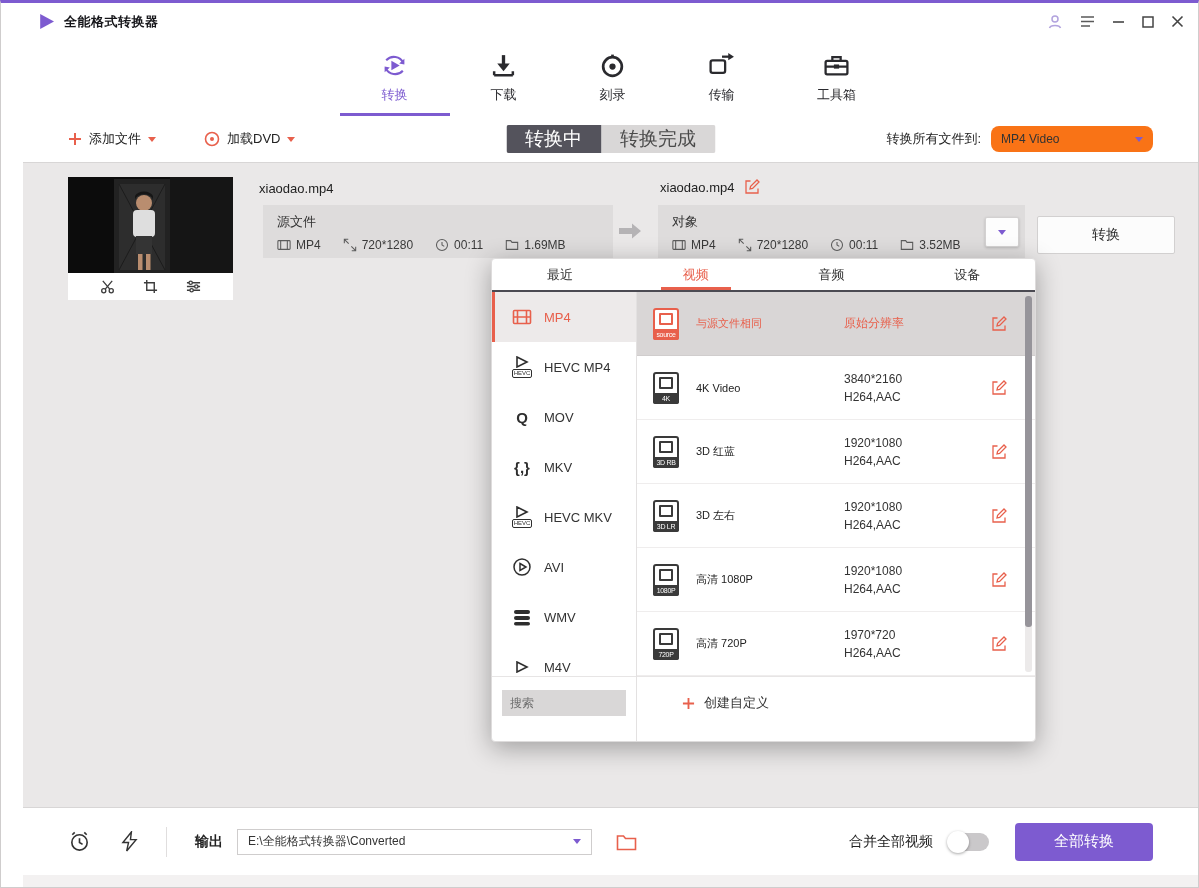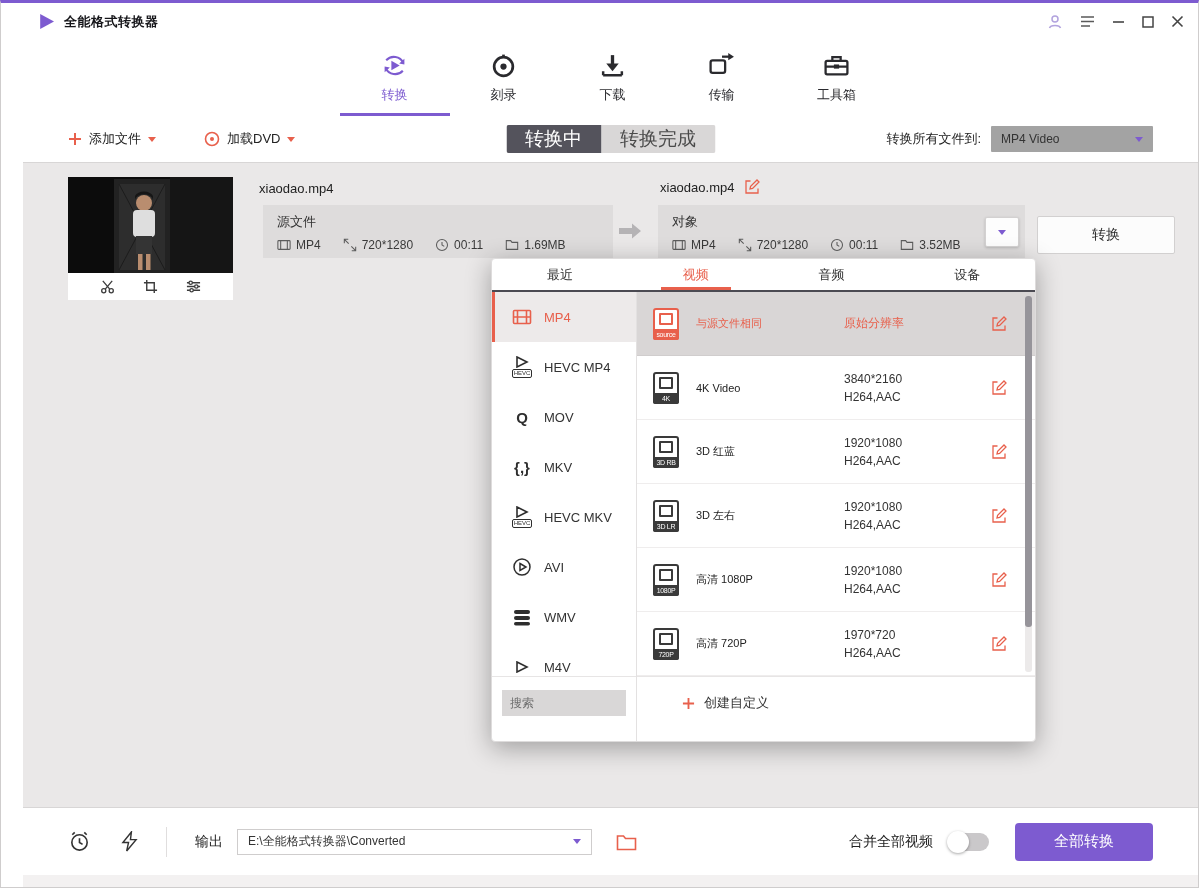--- a/index.html
+++ b/index.html
@@ -30,22 +30,22 @@
   .tb-group { display:flex; align-items:center; gap:7px; font-size:13px; color:#222; cursor:pointer; }
   .tb-group + .tb-group { margin-left:48px; }
   .caret { width:0; height:0; border-left:4px solid transparent; border-right:4px solid transparent; border-top:5px solid currentColor; display:inline-block; }
   .caret.orange { color:#e8604c; }
   .caret.purple { color:#7d5bd0; }
   .seg { position:absolute; left:50%; transform:translateX(-50%); display:flex; height:28px; border-radius:2px; overflow:hidden; }
   .seg-tab { display:flex; align-items:center; padding:0 19px; font-size:19px; cursor:pointer; }
   .seg-tab.active { background:#54535c; color:#fff; }
   .seg-tab.idle { background:#d9d7d7; color:#4a4a4a; }
   .convert-to { margin-left:auto; display:flex; align-items:center; gap:10px; font-size:13px; color:#222; }
-  .dd-lavender { width:162px; height:26px; background:#a3a3a3; display:flex; align-items:center; justify-content:space-between;
-                 padding:0 10px; font-size:12px; color:#333; border-radius:1px; cursor:pointer; }
+  .dd-lavender { width:162px; height:26px; background:#f97316; display:flex; align-items:center; justify-content:space-between;
+                 padding:0 10px; font-size:12px; color:#333; border-radius:8px; cursor:pointer; }
 
   
   .content { flex:1; background:#eae8e8; position:relative; }
 
   .thumb-block { position:absolute; left:45px; top:14px; width:165px; }
   .thumb-img { width:165px; height:96px; display:block; }
   .thumb-tools { height:27px; background:#fff; display:flex; align-items:center; justify-content:space-around; padding:0 18px; }
   .thumb-tools svg { width:15px; height:15px; color:#3c3c3c; cursor:pointer; }
 
   .file-name { position:absolute; top:18px; font-size:13px; color:#222; }
@@ -107,21 +107,21 @@
   .preset-row .edit-ic { margin-left:auto; }
   .preset-row.selected .preset-name, .preset-row.selected .preset-specs { color:#e8604c; }
   .v-scroll { position:absolute; right:3px; top:4px; bottom:4px; width:7px; background:#eceaea; border-radius:3px; }
   .v-scroll .thumb { position:absolute; top:0; left:0; width:7px; height:88%; background:#96949a; border-radius:3px; cursor:grab; }
   .create-row { height:53px; border-top:1px solid #e7e5e5; display:flex; align-items:center; gap:9px; padding-left:45px; font-size:13px; color:#333; flex:none; cursor:pointer; }
 
   
   .footer { height:68px; background:#fff; border-top:1px solid #d8d6d6; display:flex; align-items:center; padding:0 45px; flex:none; }
   .footer svg { display:block; }
   .f-divider { width:1px; height:30px; background:#e0dede; margin:0 28px; }
-  .out-label { font-size:14px; color:#222; margin-right:14px; }
+  .out-label { font-size:14px; color:#222; margin-right:14px;font-weight:bold; }
   .path-box { width:355px; height:26px; background:#fff; border:1px solid #cfcdcd; display:flex; align-items:center; justify-content:space-between;
               padding:0 10px; font-size:12px; color:#333; cursor:pointer; }
   .merge-label { font-size:14px; color:#222; }
   .toggle { width:40px; height:18px; background:#cac8ca; border-radius:9px; position:relative; margin-left:16px; cursor:pointer; flex:none; }
   .toggle .knob { position:absolute; left:-2px; top:-2px; width:22px; height:22px; background:#fff; border-radius:50%; box-shadow:0 1px 3px rgba(0,0,0,.35); }
   .convert-all-btn { width:138px; height:38px; background:#7d5bd0; color:#fff; font-size:15px; border:none; border-radius:4px;
                      margin-left:26px; display:flex; align-items:center; justify-content:center; cursor:pointer;
                      font-family:"Liberation Sans","DejaVu Sans",sans-serif; }
   .bottom-strip { height:12px; background:#f3f1f1; flex:none; }
 </style>
@@ -163,33 +163,33 @@
           <path d="M21 18A10 10 0 0 1 4.5 15.5"></path>
         </g>
         <polygon points="22.5,6.5 22.5,12 17.5,11" fill="currentColor"></polygon>
         <polygon points="3.5,19.5 3.5,14 8.5,15" fill="currentColor"></polygon>
         <polygon points="10,8.5 18,13 10,17.5" fill="currentColor"></polygon>
       </svg>
       <span>转换</span>
     </div>
     <div class="nav-item">
       <svg viewBox="0 0 26 26">
+        <path d="M13 3v9" stroke="currentColor" stroke-width="3.2"></path>
+        <polygon points="7,11 19,11 13,18.5" fill="currentColor"></polygon>
+        <path d="M4 22.5h18M4 18.5v4M22 18.5v4" fill="none" stroke="currentColor" stroke-width="2.4"></path>
+      </svg>
+      <span>下载</span>
+    </div>
+    <div class="nav-item">
+      <svg viewBox="0 0 26 26">
         <circle cx="13" cy="14" r="9" fill="none" stroke="currentColor" stroke-width="2.6"></circle>
         <circle cx="13" cy="14" r="3" fill="currentColor"></circle>
         <path d="M13 2.5v3" stroke="currentColor" stroke-width="2.6"></path>
       </svg>
       <span>刻录</span>
-    </div>
-    <div class="nav-item">
-      <svg viewBox="0 0 26 26">
-        <path d="M13 3v9" stroke="currentColor" stroke-width="3.2"></path>
-        <polygon points="7,11 19,11 13,18.5" fill="currentColor"></polygon>
-        <path d="M4 22.5h18M4 18.5v4M22 18.5v4" fill="none" stroke="currentColor" stroke-width="2.4"></path>
-      </svg>
-      <span>下载</span>
     </div>
     <div class="nav-item">
       <svg viewBox="0 0 26 26">
         <rect x="2.5" y="8" width="14" height="12" rx="2" fill="none" stroke="currentColor" stroke-width="2.2"></rect>
         <path d="M13.5 4.5h8" stroke="currentColor" stroke-width="2.2"></path>
         <polygon points="19.5,1 25,4.5 19.5,8" fill="currentColor"></polygon>
       </svg>
       <span>传输</span>
     </div>
     <div class="nav-item">

